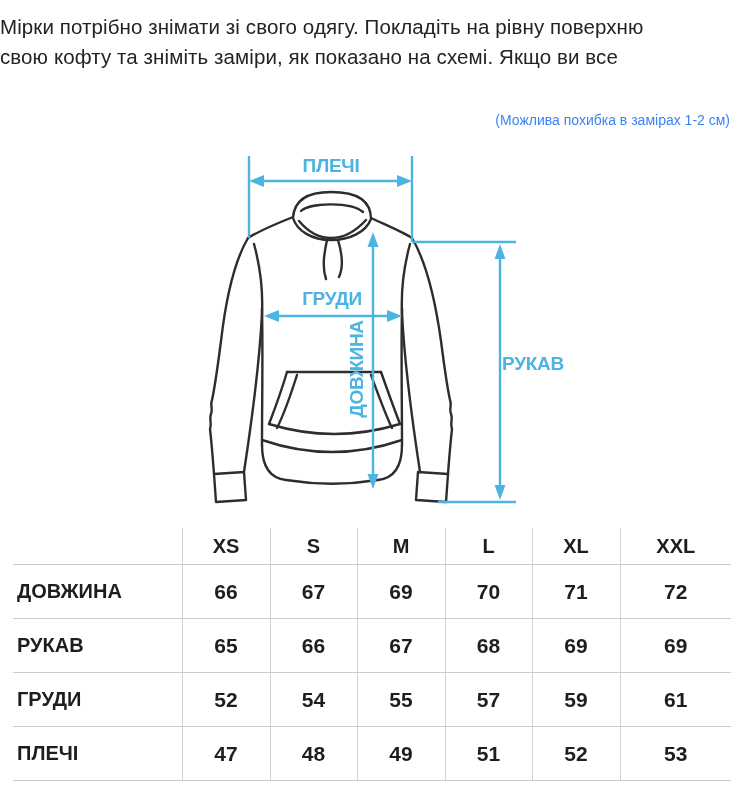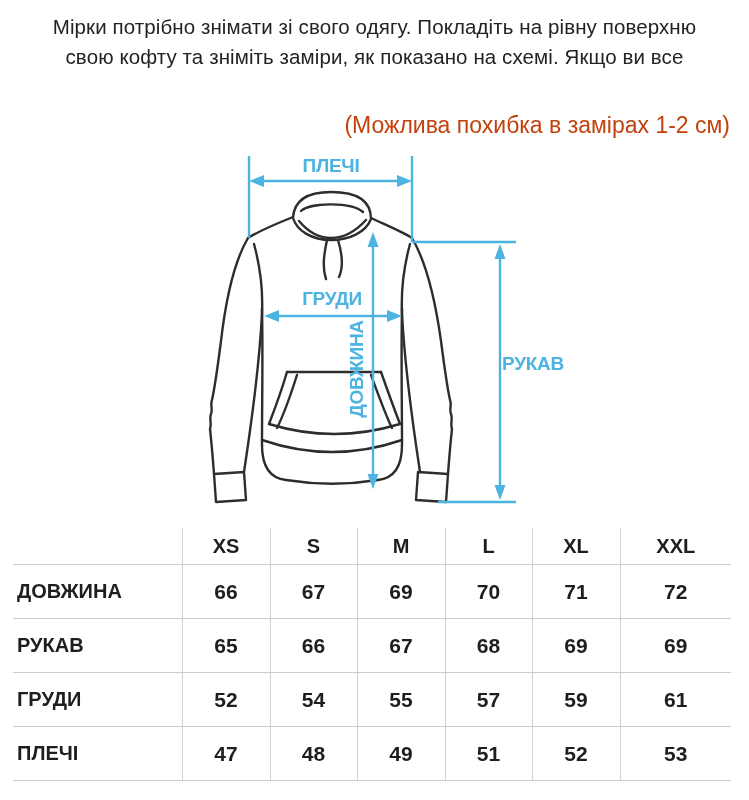--- a/index.html
+++ b/index.html
@@ -5,28 +5,27 @@
   html,body{margin:0;padding:0;background:#ffffff;}
   .page{
     position:relative;
     width:749px;height:800px;
     background:#ffffff;
     font-family:"Liberation Sans", sans-serif;
     overflow:hidden;
   }
   .intro{
     position:absolute;left:0;right:0;top:12px;
-    text-align:center;
     font-size:20.5px;line-height:30px;
     color:#232323;
     letter-spacing:0.1px;
   }
   .note{
     position:absolute;top:112px;right:19px;
-    font-size:23px;color:#c2410c;text-align:right;
+    font-size:14px;color:#3b82f6;text-align:right;
   }
   .diagram{
     position:absolute;left:180px;top:148px;
   }
   .outline{stroke:#2d2d2d;stroke-width:2.4;fill:none;stroke-linecap:round;stroke-linejoin:round;}
   .outline-fill{stroke:#2d2d2d;stroke-width:2.4;fill:#ffffff;stroke-linejoin:round;}
   .blue-line{stroke:#4db3e0;stroke-width:2.4;fill:none;stroke-linecap:butt;}
   .blue-head{fill:#4db3e0;stroke:none;}
   .blue-label{
     fill:#4db3e0;

